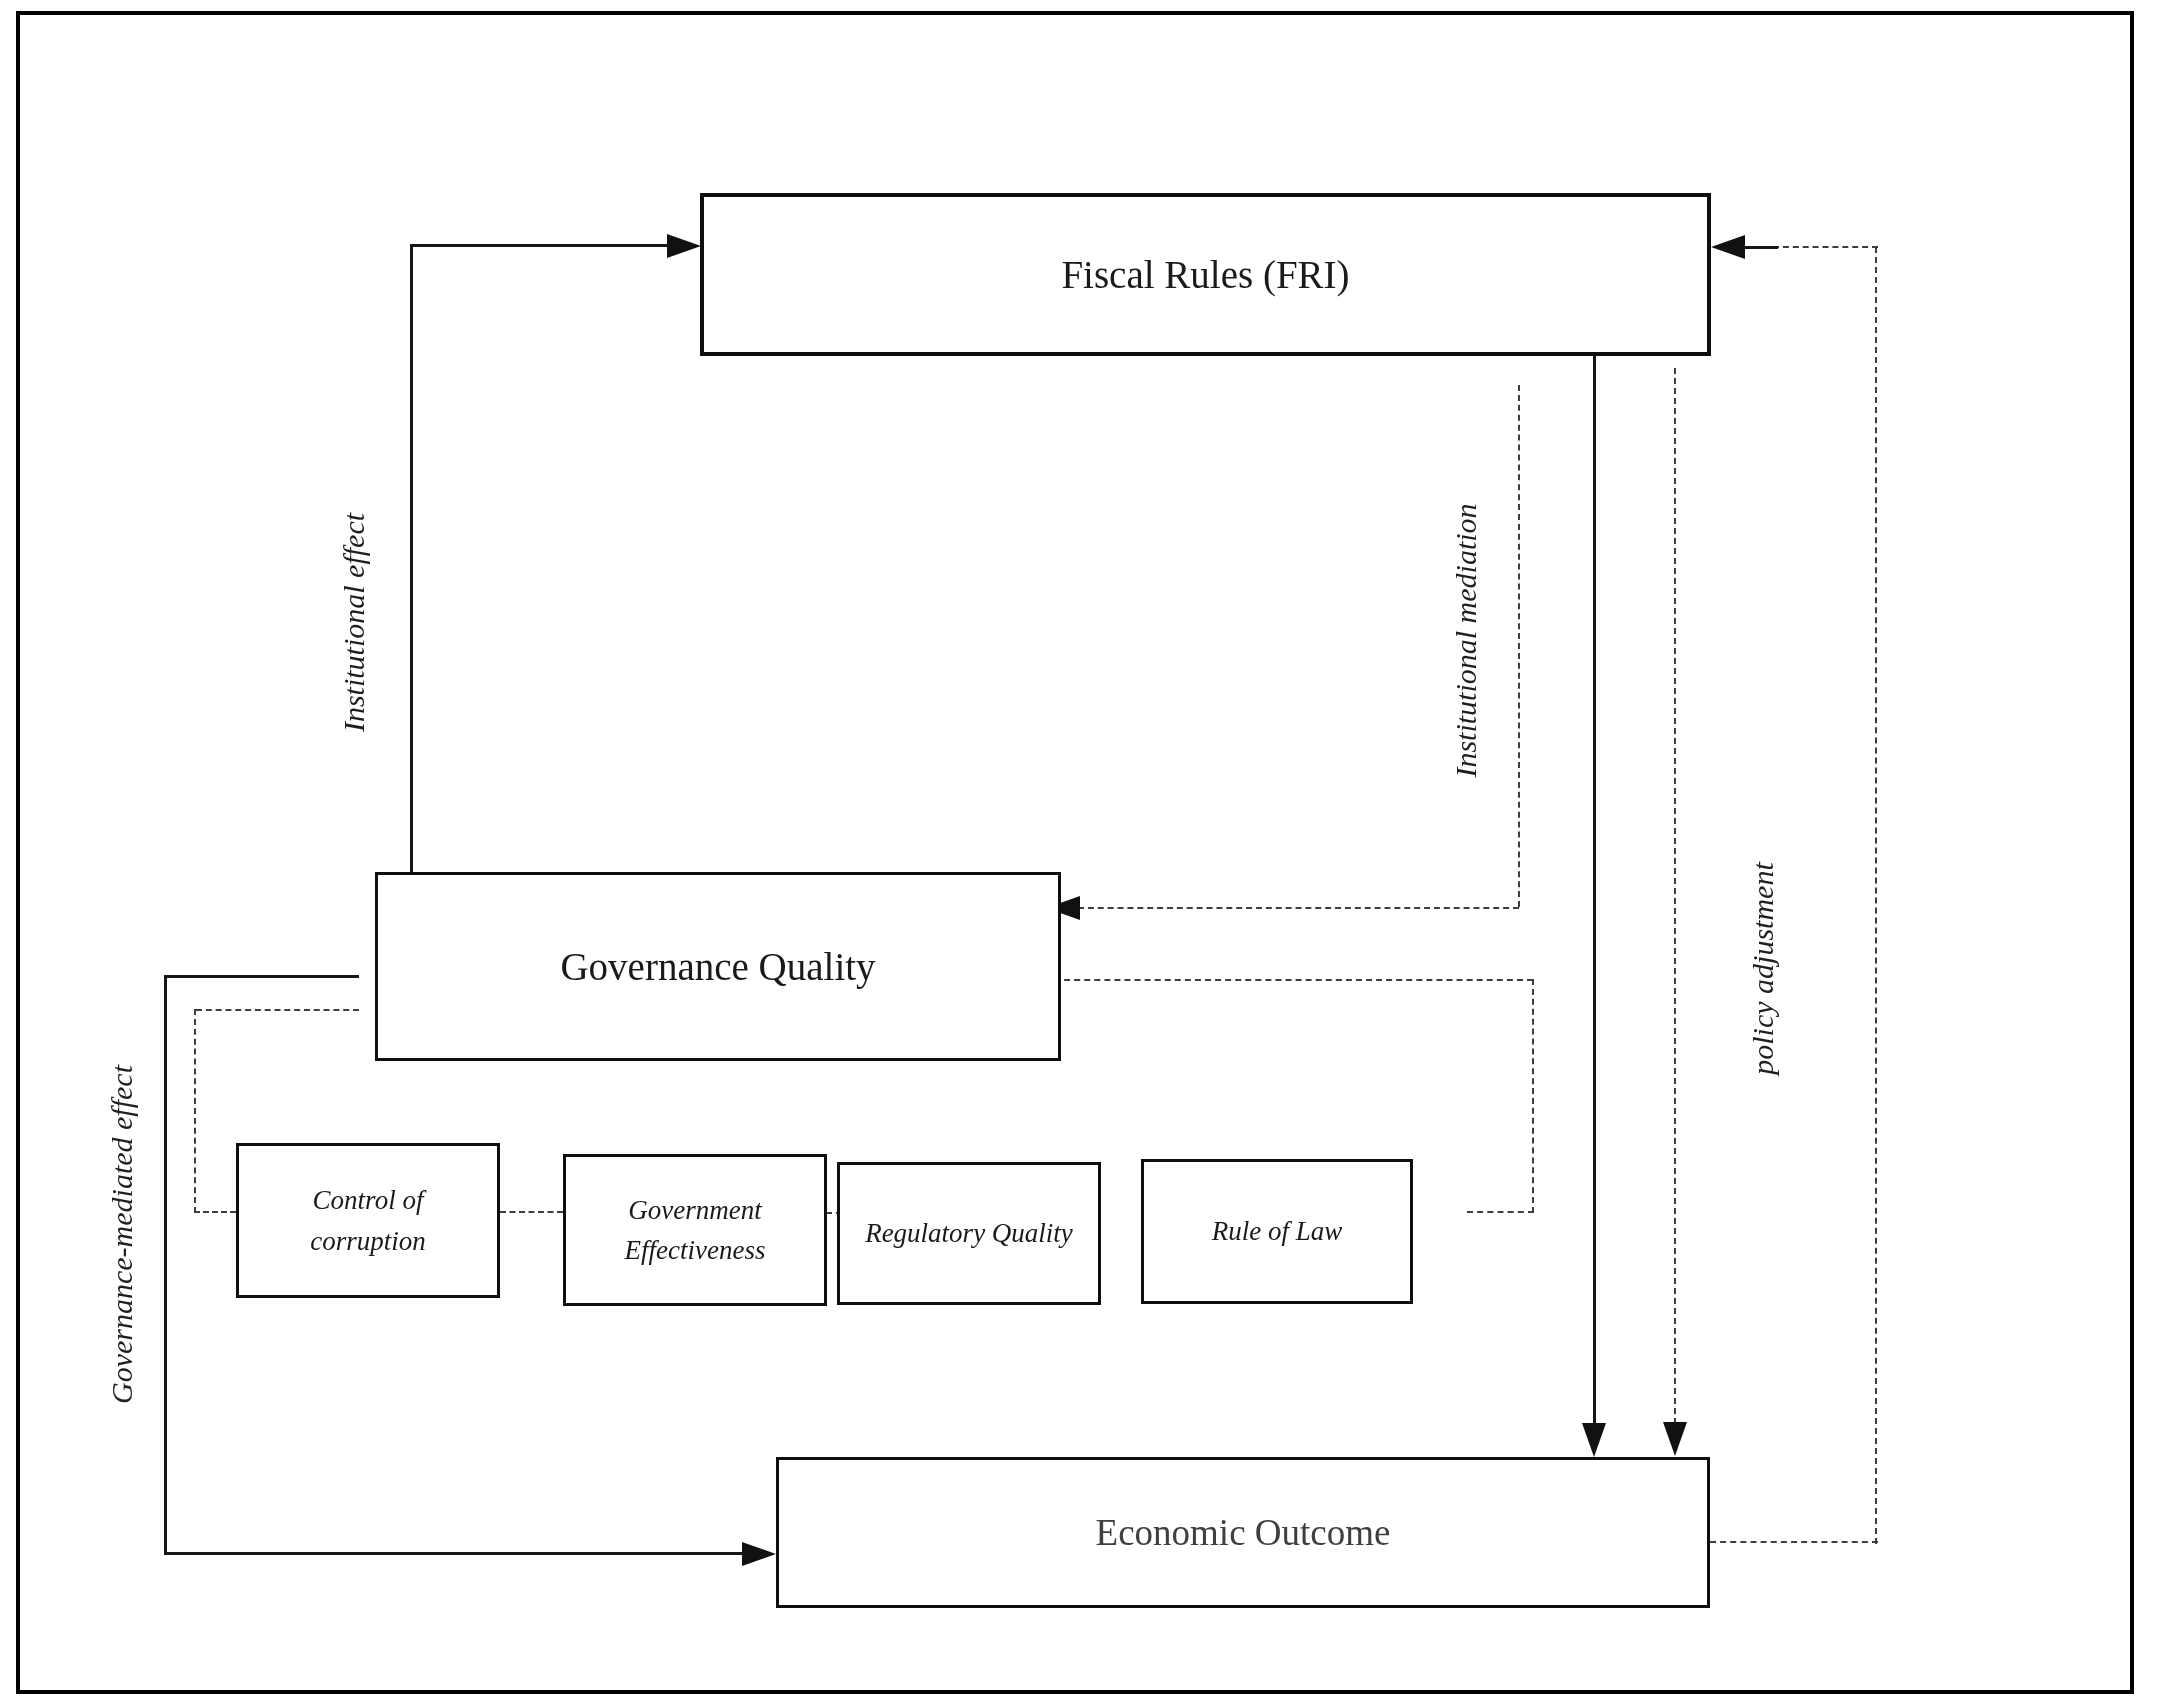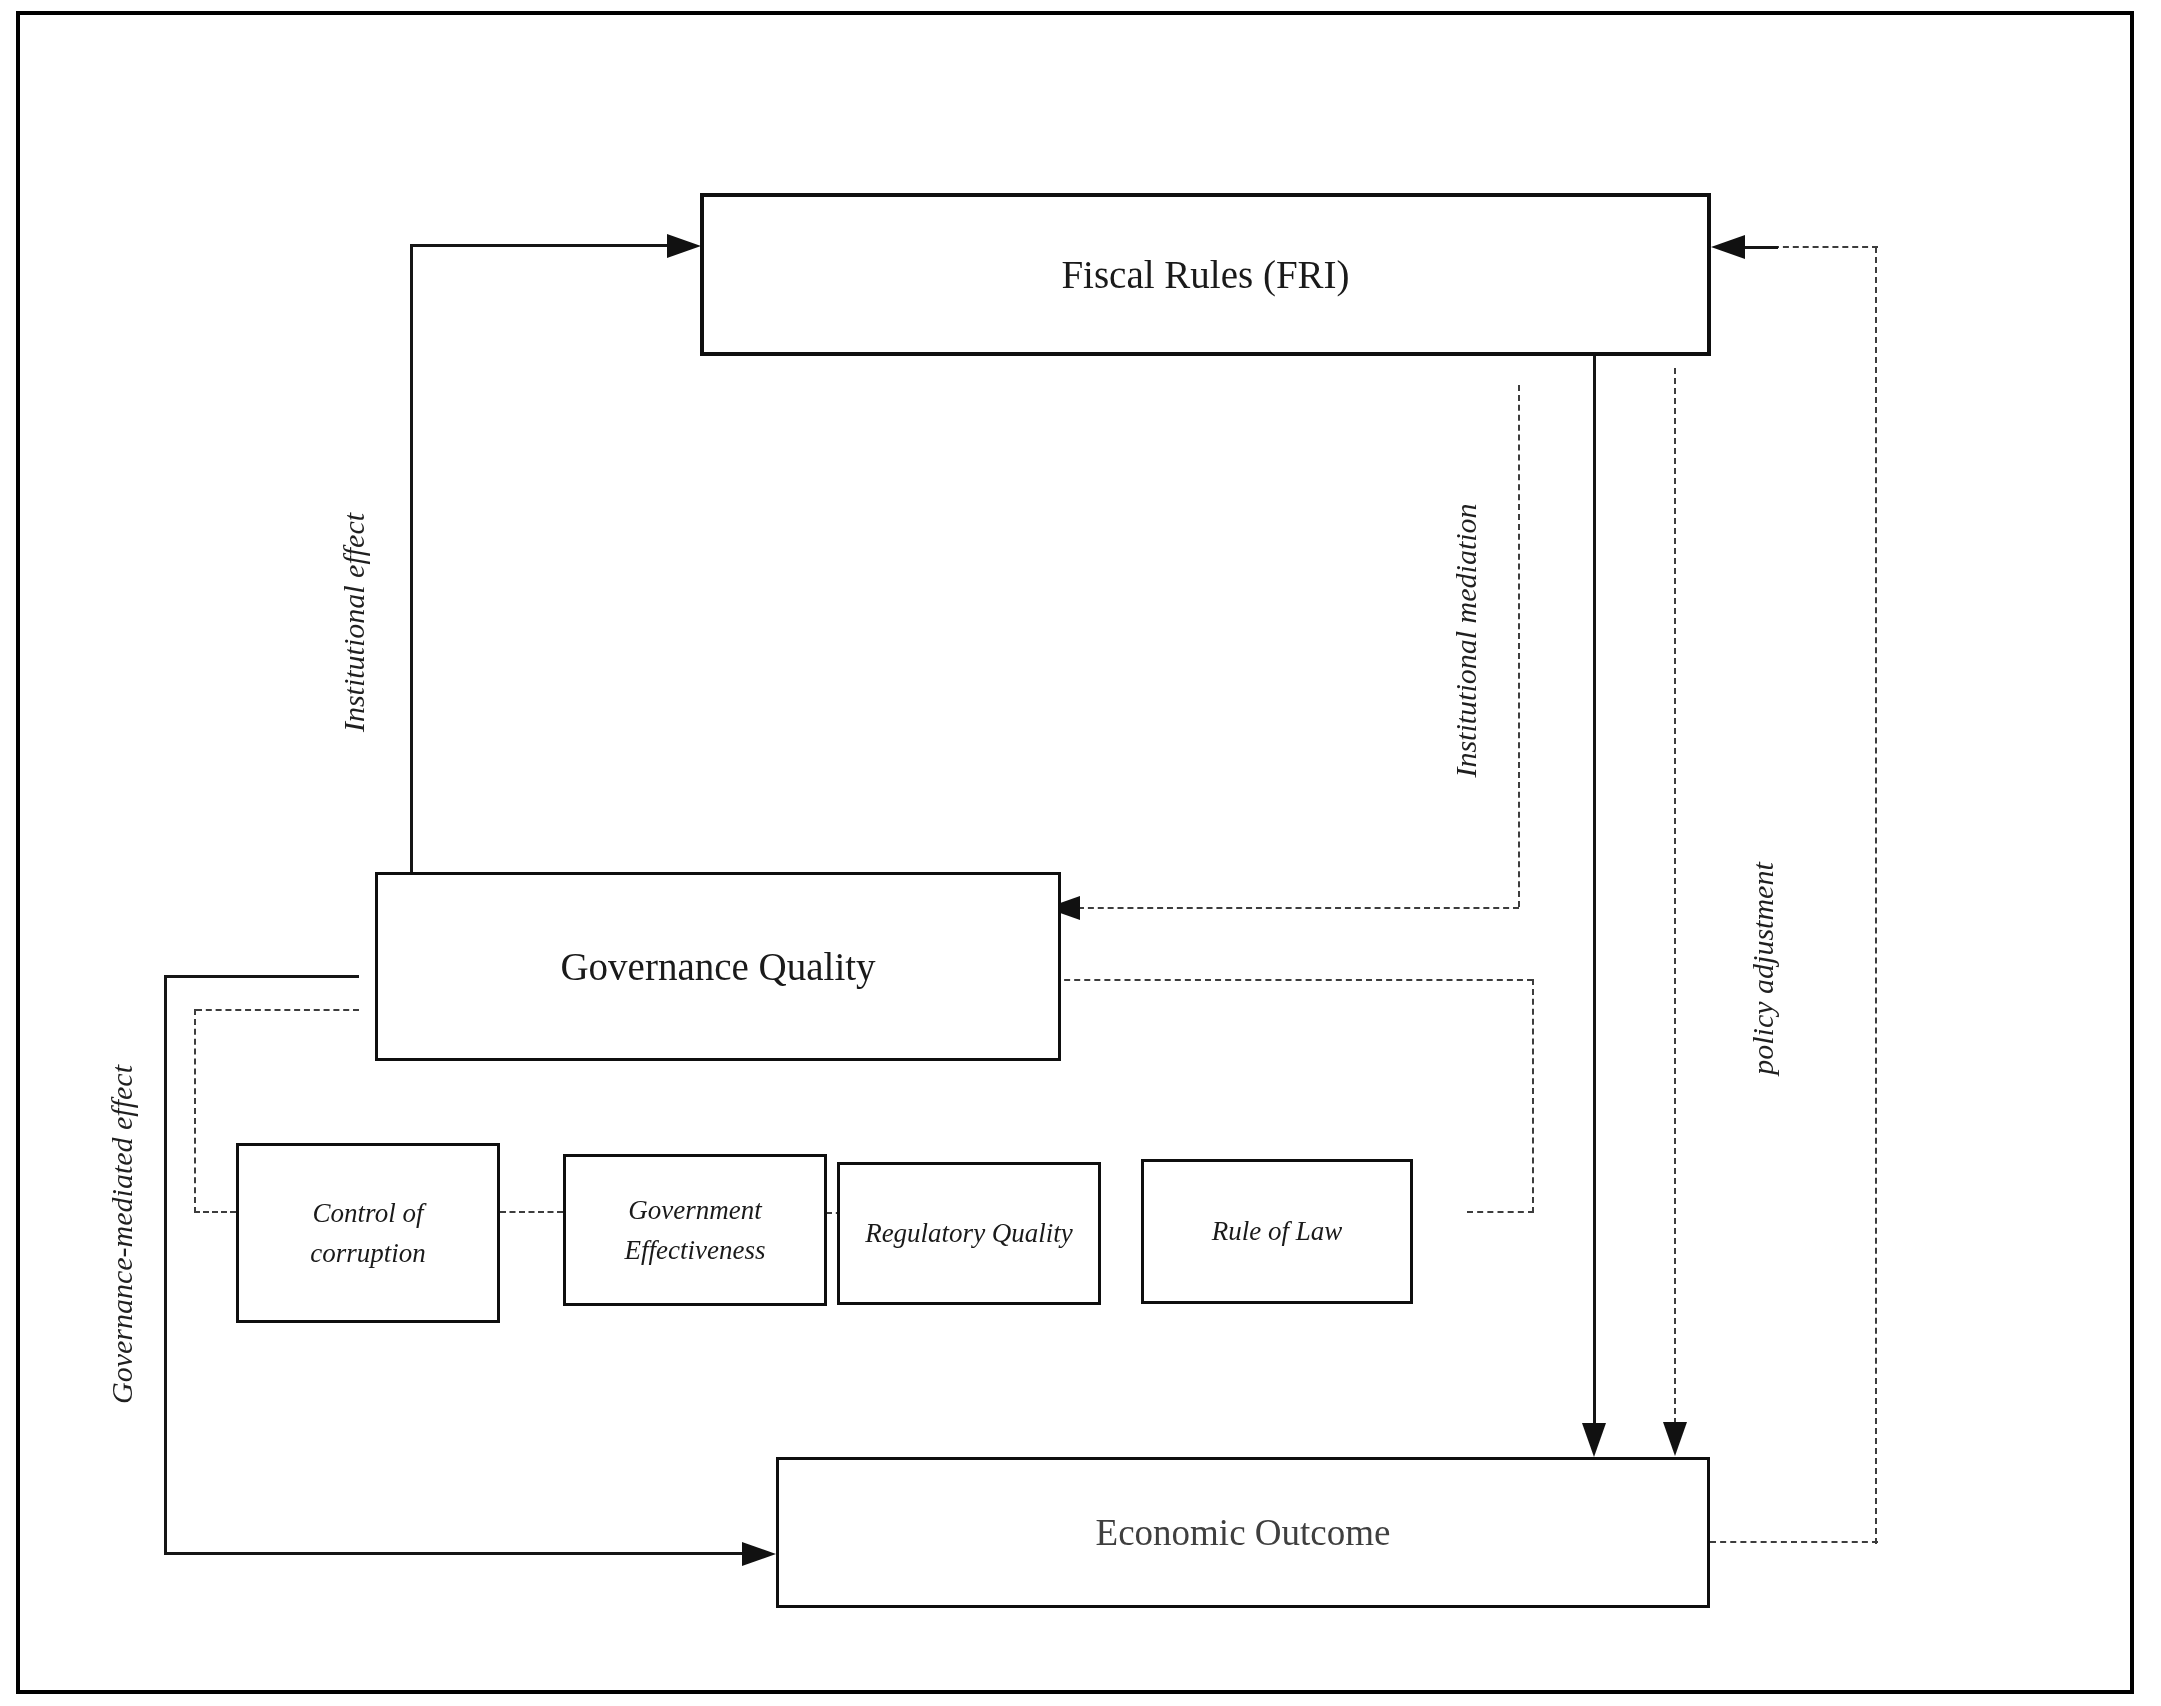--- a/index.html
+++ b/index.html
@@ -6,21 +6,21 @@
   #canvas{position:relative;width:2161px;height:1707px;background:#ffffff;
           font-family:"Liberation Serif","DejaVu Serif",serif;overflow:hidden;}
   .frame{position:absolute;left:16px;top:11.3px;width:2110px;height:1675px;border:4.8px solid #000;}
 
   .node{position:absolute;background:#fff;border:3.2px solid #0f0f0f;
         display:flex;align-items:center;justify-content:center;text-align:center;
         color:#1a1a1a;box-sizing:border-box;}
   #box-fri{left:700px;top:193px;width:1011px;height:163px;border-width:4px;font-size:39px;}
   #box-gq{left:359px;top:872px;width:686px;height:189px;font-size:39px;margin-left:16px;}
   .comp{font-size:27px;font-style:italic;line-height:1.5;padding:0 14.5px;}
-  #box-coc{left:236px;top:1143px;width:264px;height:180px;}
+  #box-coc{left:236px;top:1143px;width:264px;height:155px;}
   #box-ge{left:563px;top:1154px;width:264px;height:152px;}
   #box-rq{left:837px;top:1162px;width:264px;height:143px;}
   #box-rol{left:1141px;top:1159px;width:272px;height:145px;}
   #box-eo{left:776px;top:1457px;width:934px;height:151px;font-size:37px;color:#3f3f3f;}
 
   .hl{position:absolute;height:3.2px;background:#161616;}
   .vl{position:absolute;width:3.2px;background:#161616;}
   .hd{position:absolute;height:0;border-top:2.4px dashed #3d3d3d;}
   .vd{position:absolute;width:0;border-left:2.4px dashed #3d3d3d;}
 

